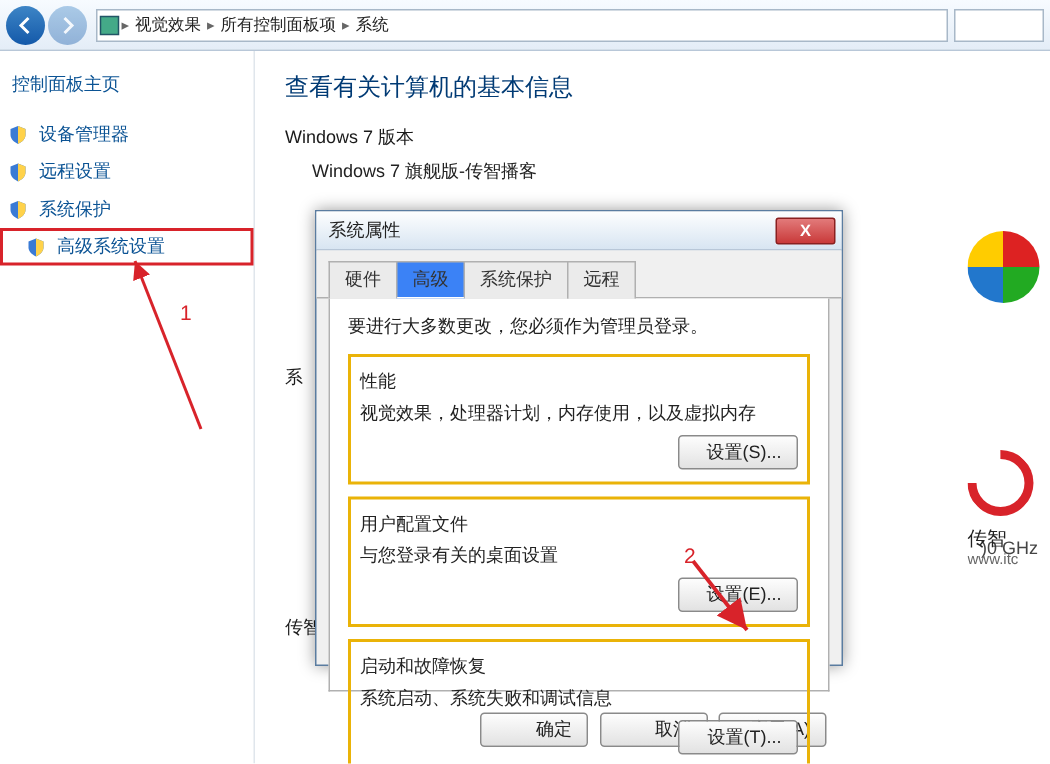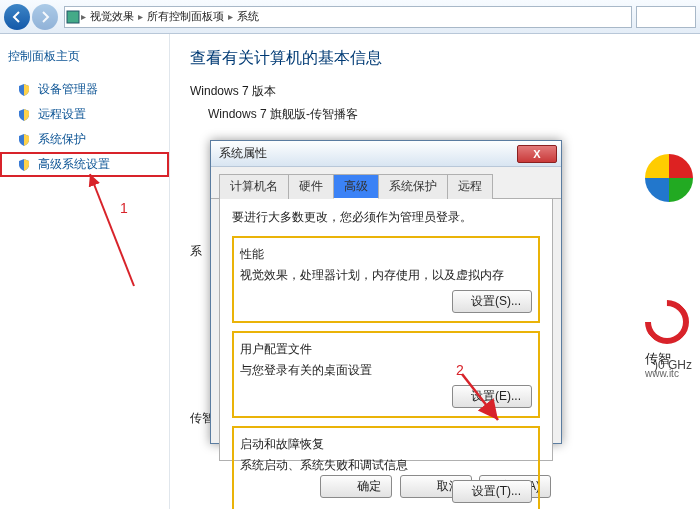--- a/index.html
+++ b/index.html
@@ -13,21 +13,21 @@
   .address { flex: 1; height: 22px; background: #fff; border: 1px solid #a8b8c8; display: flex; align-items: center; font-size: 11px; }
   .addr-seg { padding: 0 4px; color: #222; display:flex;align-items:center;gap:3px;}
   .addr-chev { color:#666; font-size:10px; }
   .addr-icon { width:16px;height:16px; display:inline-flex;align-items:center;justify-content:center;}
   .search-box { width: 60px; height:22px; border:1px solid #a8b8c8; background:#fff; margin-left:4px; }
   
   
   .main { display: flex; height: calc(100% - 34px); }
   .sidebar { width: 170px; background: #fff; border-right: 1px solid #e0e6ec; padding: 14px 0; }
   .sidebar-home { color: #0b5394; padding: 0 8px 12px; font-size: 12px; }
-  .sidebar-item { display: flex; align-items: center; gap: 6px; padding: 4px 16px; color: #0b5394; cursor: pointer; font-size: 12px; }
+  .sidebar-item { display: flex; align-items: center; gap: 6px; padding: 4px 4px; color: #0b5394; cursor: pointer; font-size: 12px; }
   .sidebar-item .icon { width:16px; height:16px; display:flex;align-items:center;justify-content:center; }
   .sidebar-item.highlighted { border: 2px solid #d8232a; padding: 2px 14px; }
   
   .content { flex:1; padding: 14px 20px; color:#1a1a1a; position:relative; }
   .page-title { color:#003a74; font-size: 16px; font-weight: normal; margin-bottom: 14px; }
   .section-label { font-size:12px; margin: 10px 0 6px; }
   .indent { margin-left: 18px; font-size:12px; color:#222; }
   
   
   .anno-1 { position:absolute; left:120px; top:200px; color:#d8232a; font-size:14px;}
@@ -169,21 +169,20 @@
 </div>
 
 <div class="dialog">
   <div class="titlebar">
     <span class="titlebar-text">系统属性</span>
     <div class="close-btn">
       <span>X</span>
     </div>
   </div>
   <div class="tabstrip">
-    <div class="tab">计算机名</div>
     <div class="tab">硬件</div>
     <div class="tab active">高级</div>
     <div class="tab">系统保护</div>
     <div class="tab">远程</div>
   </div>
   <div class="tab-body">
     <div class="notice">要进行大多数更改，您必须作为管理员登录。</div>
 
     <div class="group">
       <div class="group-title">性能</div>

